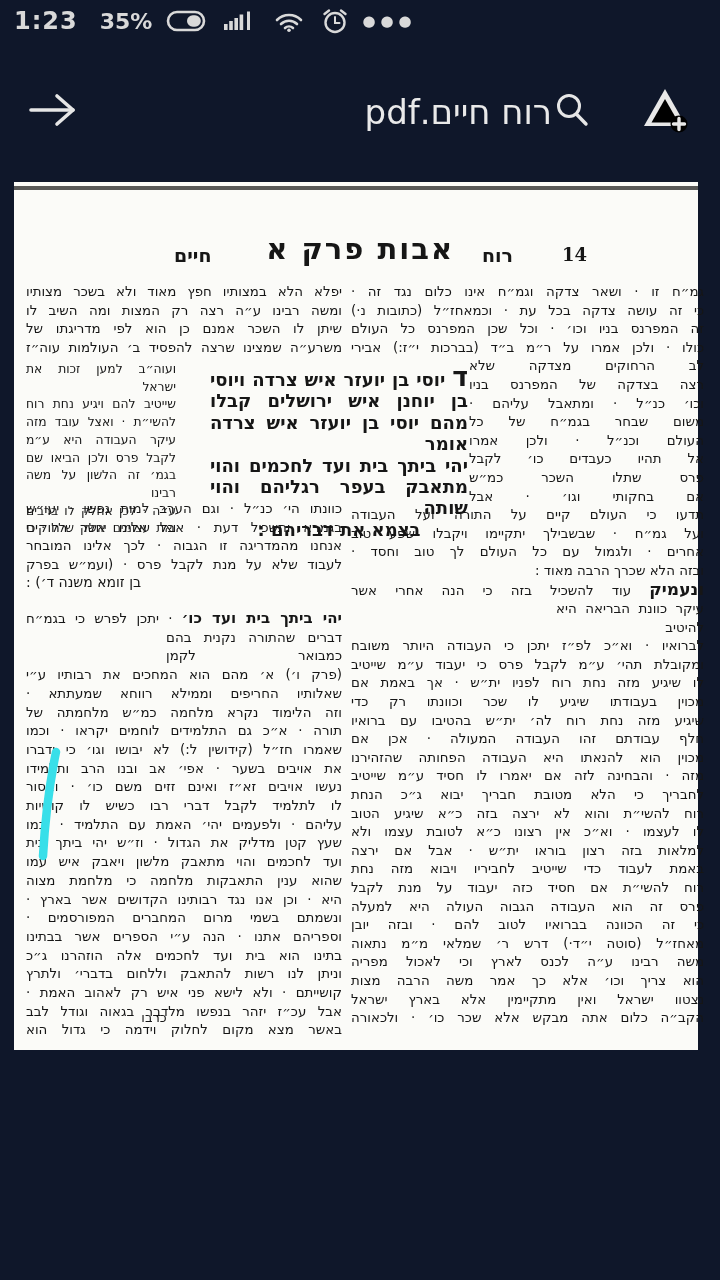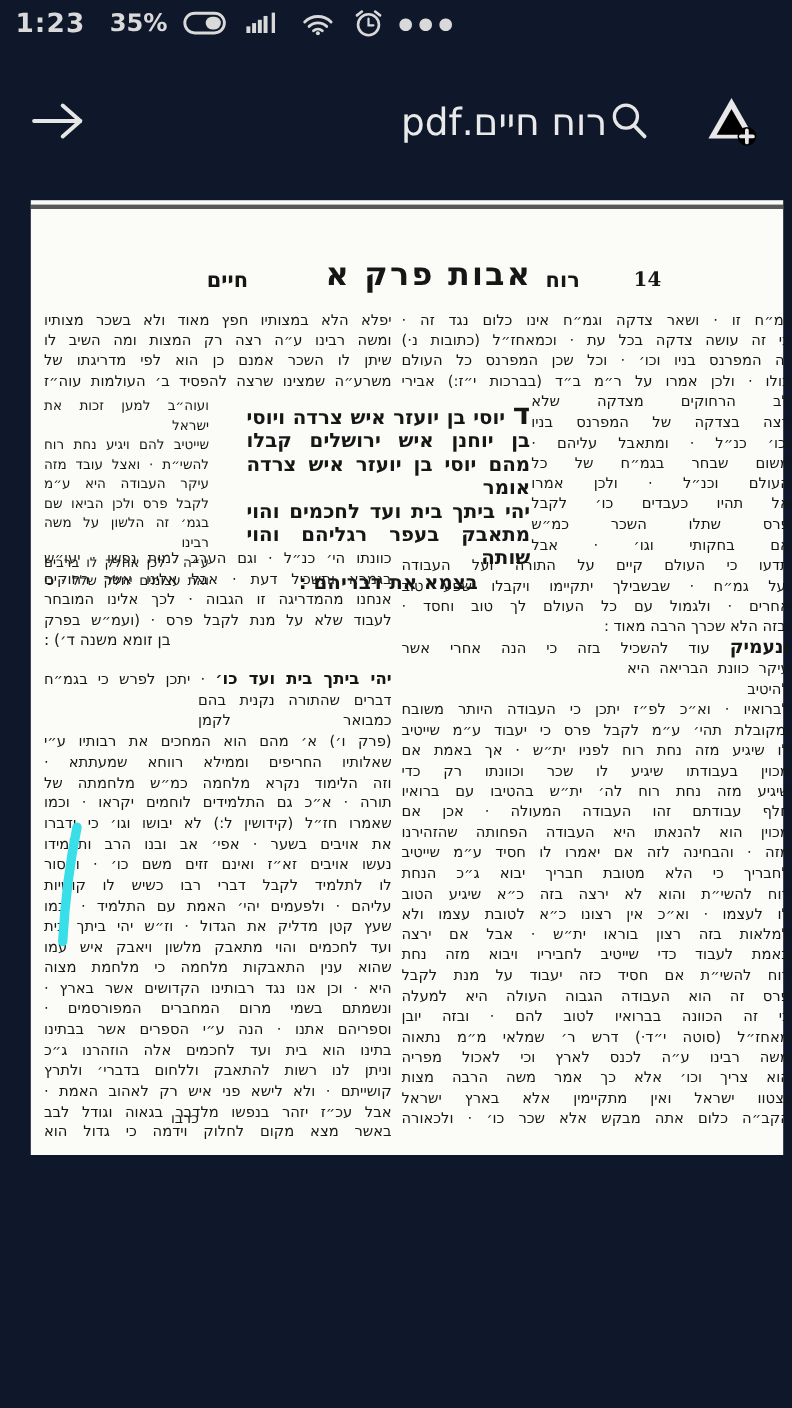--- a/index.html
+++ b/index.html
@@ -15,26 +15,26 @@
   
   .app-bar{position:absolute;top:42px;left:0;right:0;height:140px;display:flex;
            align-items:center;padding:0 26px;box-sizing:border-box;}
   .back-btn{width:54px;height:40px;display:flex;align-items:center;justify-content:center;}
   .title-wrap{flex:1;margin-left:26px;text-align:right;overflow:hidden;}
   .doc-title{direction:rtl;display:inline-block;font-size:34px;color:#e9e9e9;}
   .bar-icon{display:flex;align-items:center;justify-content:center;}
   .icon-search{margin-right:48px;}
   .icon-drive{margin-right:38px;}
   
-  .page-scan{position:absolute;left:28px;top:182px;width:684px;height:868px;
+  .page-scan{position:absolute;left:14px;top:182px;width:684px;height:868px;
              background:#fbfbf8;color:#161616;}
   .scan-line{position:absolute;top:4px;left:0;right:0;height:4px;background:#3c3c3c;opacity:.85;}
   .hdr{position:absolute;font-weight:bold;direction:rtl;}
   .hdr-chaim{left:160px;top:62px;font-size:19px;}
-  .hdr-title{left:240px;top:50px;width:200px;text-align:left;font-size:29px;letter-spacing:2px;margin-left:28px;}
+  .hdr-title{left:240px;top:50px;width:200px;text-align:right;font-size:29px;letter-spacing:2px;}
   .hdr-ruach{left:468px;top:62px;font-size:19px;}
   .hdr-num{left:548px;top:62px;font-size:18px;font-family:"DejaVu Serif",serif;font-weight:bold;}
   .tblock{position:absolute;direction:rtl;}
   .tline{direction:rtl;text-align:justify;text-align-last:justify;white-space:normal;
          overflow:hidden;}
   
   .col-right{left:337px;top:101px;width:353px;font-size:13.4px;line-height:18.6px;}
   .grp-narrow .tline{margin-left:118px;}
   .grp-mid .tline:nth-child(4){text-align-last:right;margin-left:110px;}
   .opener-line{direction:rtl;text-align:justify;text-align-last:justify;}

